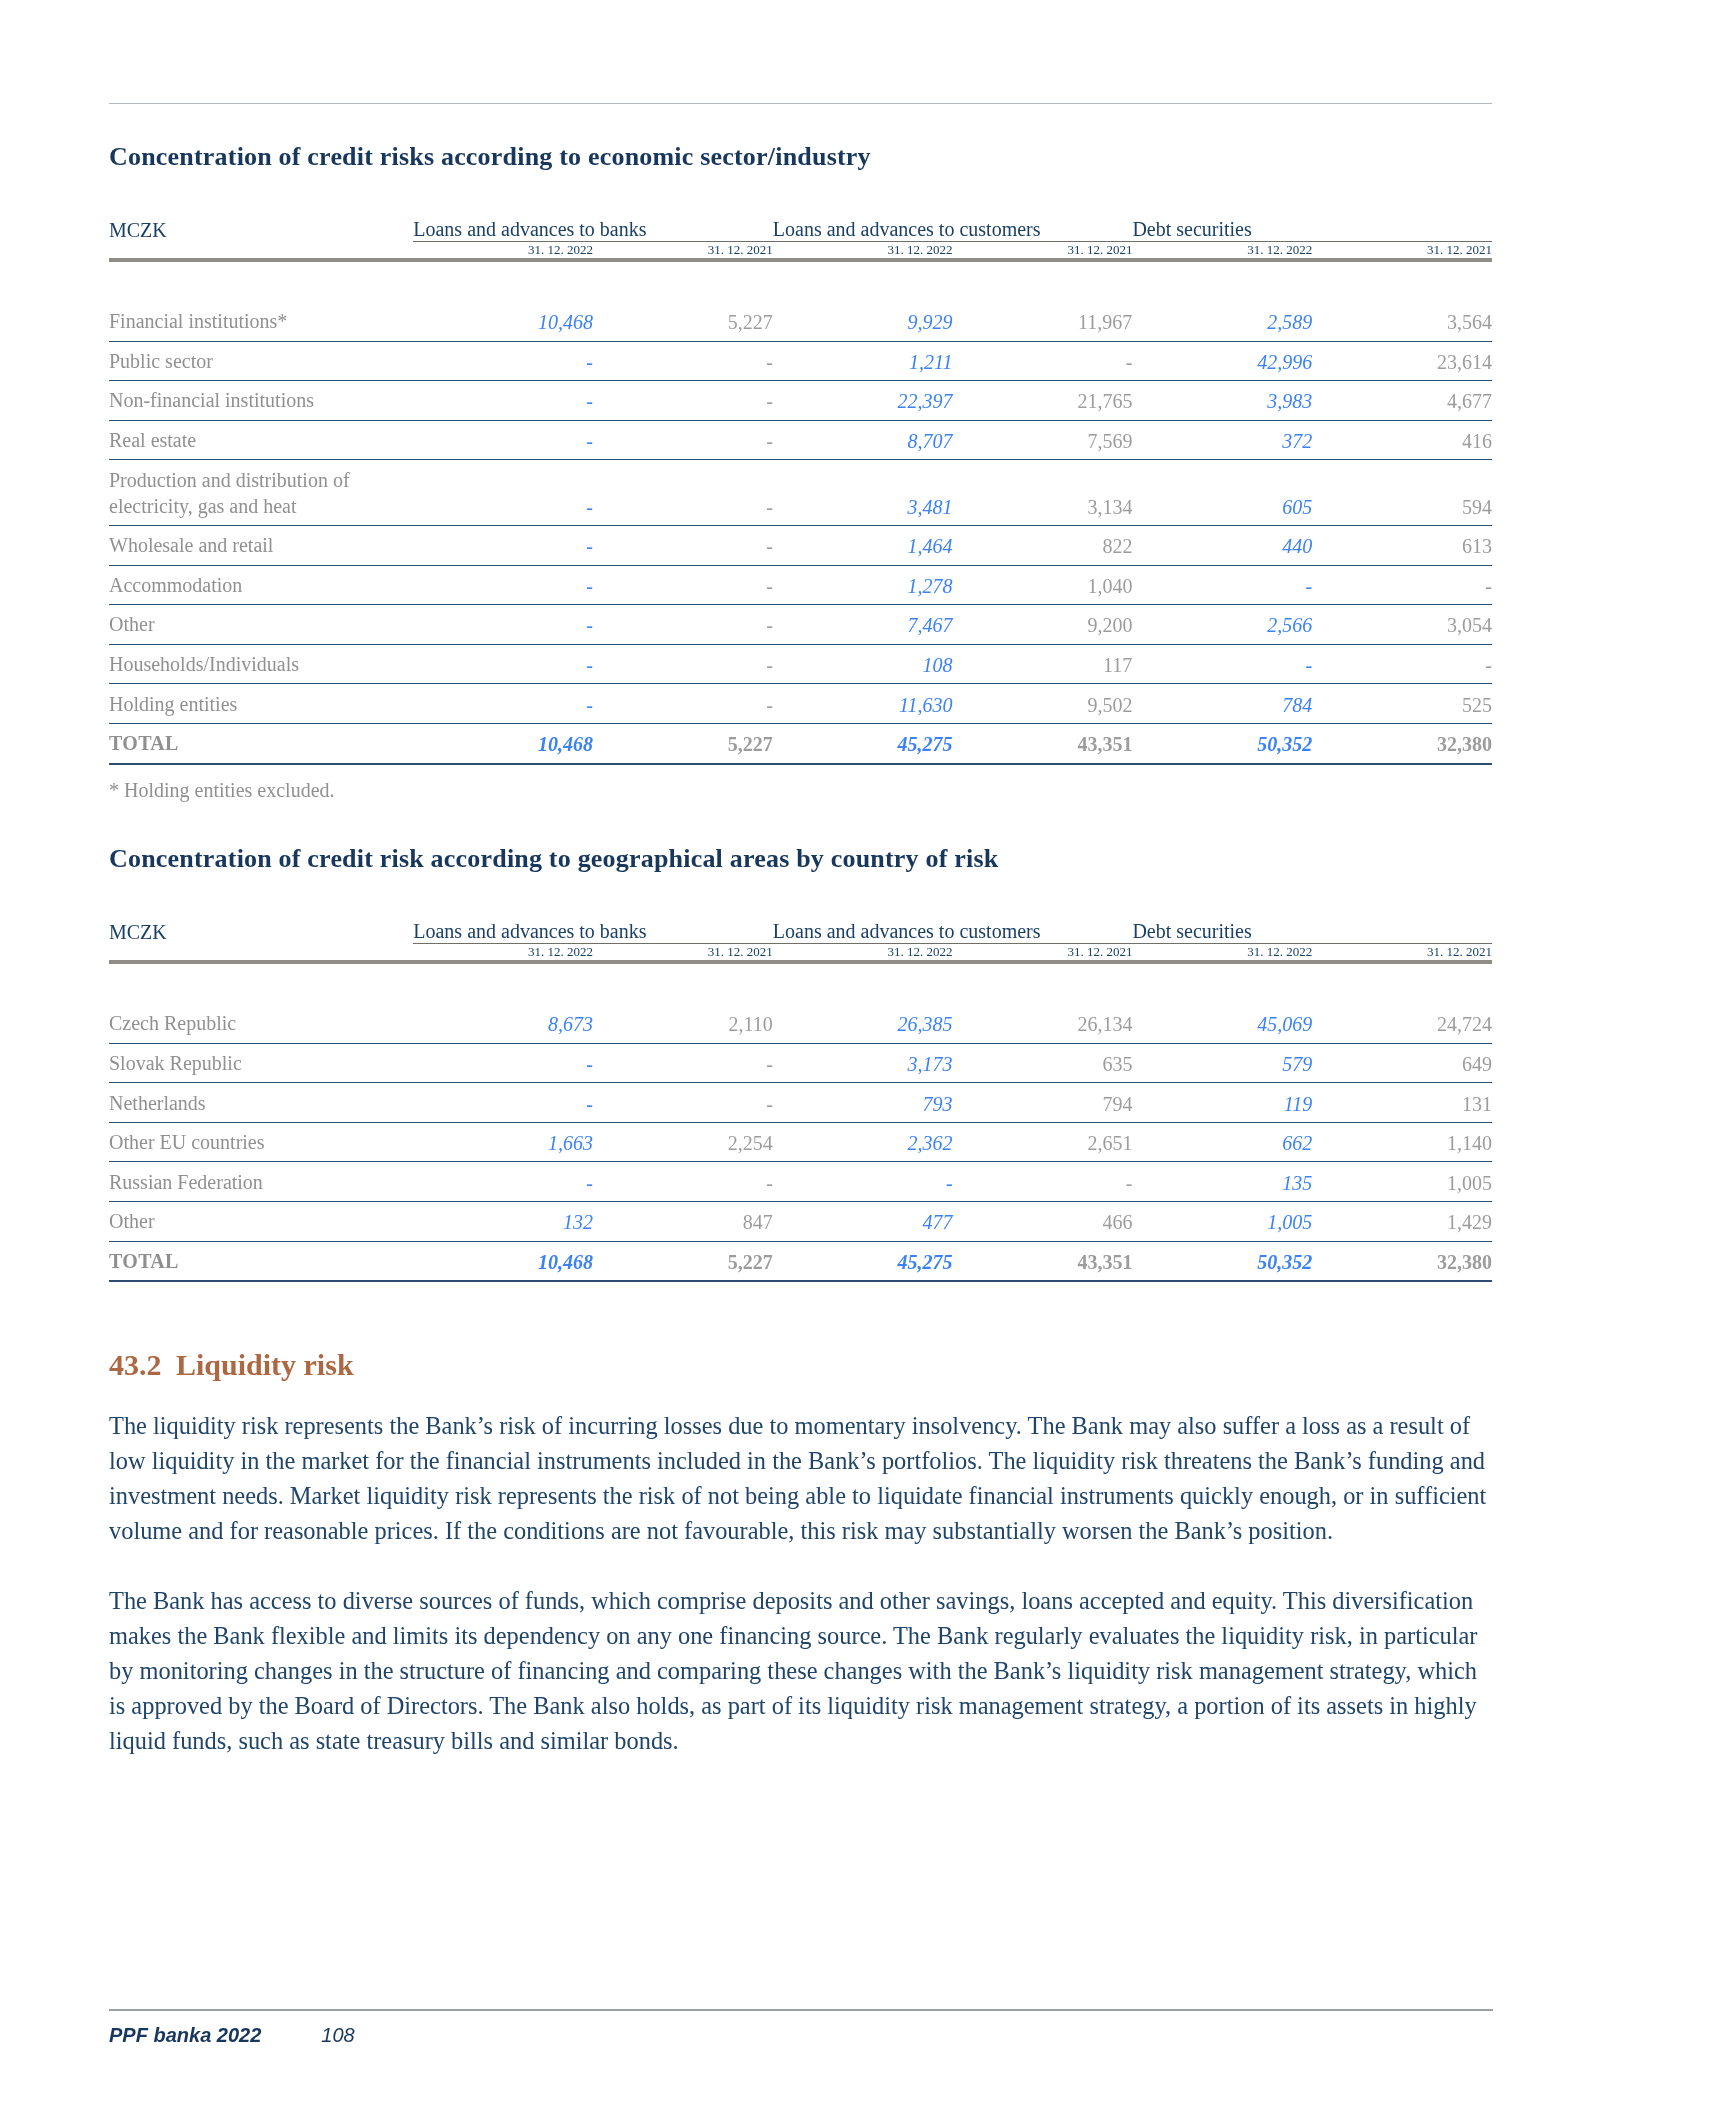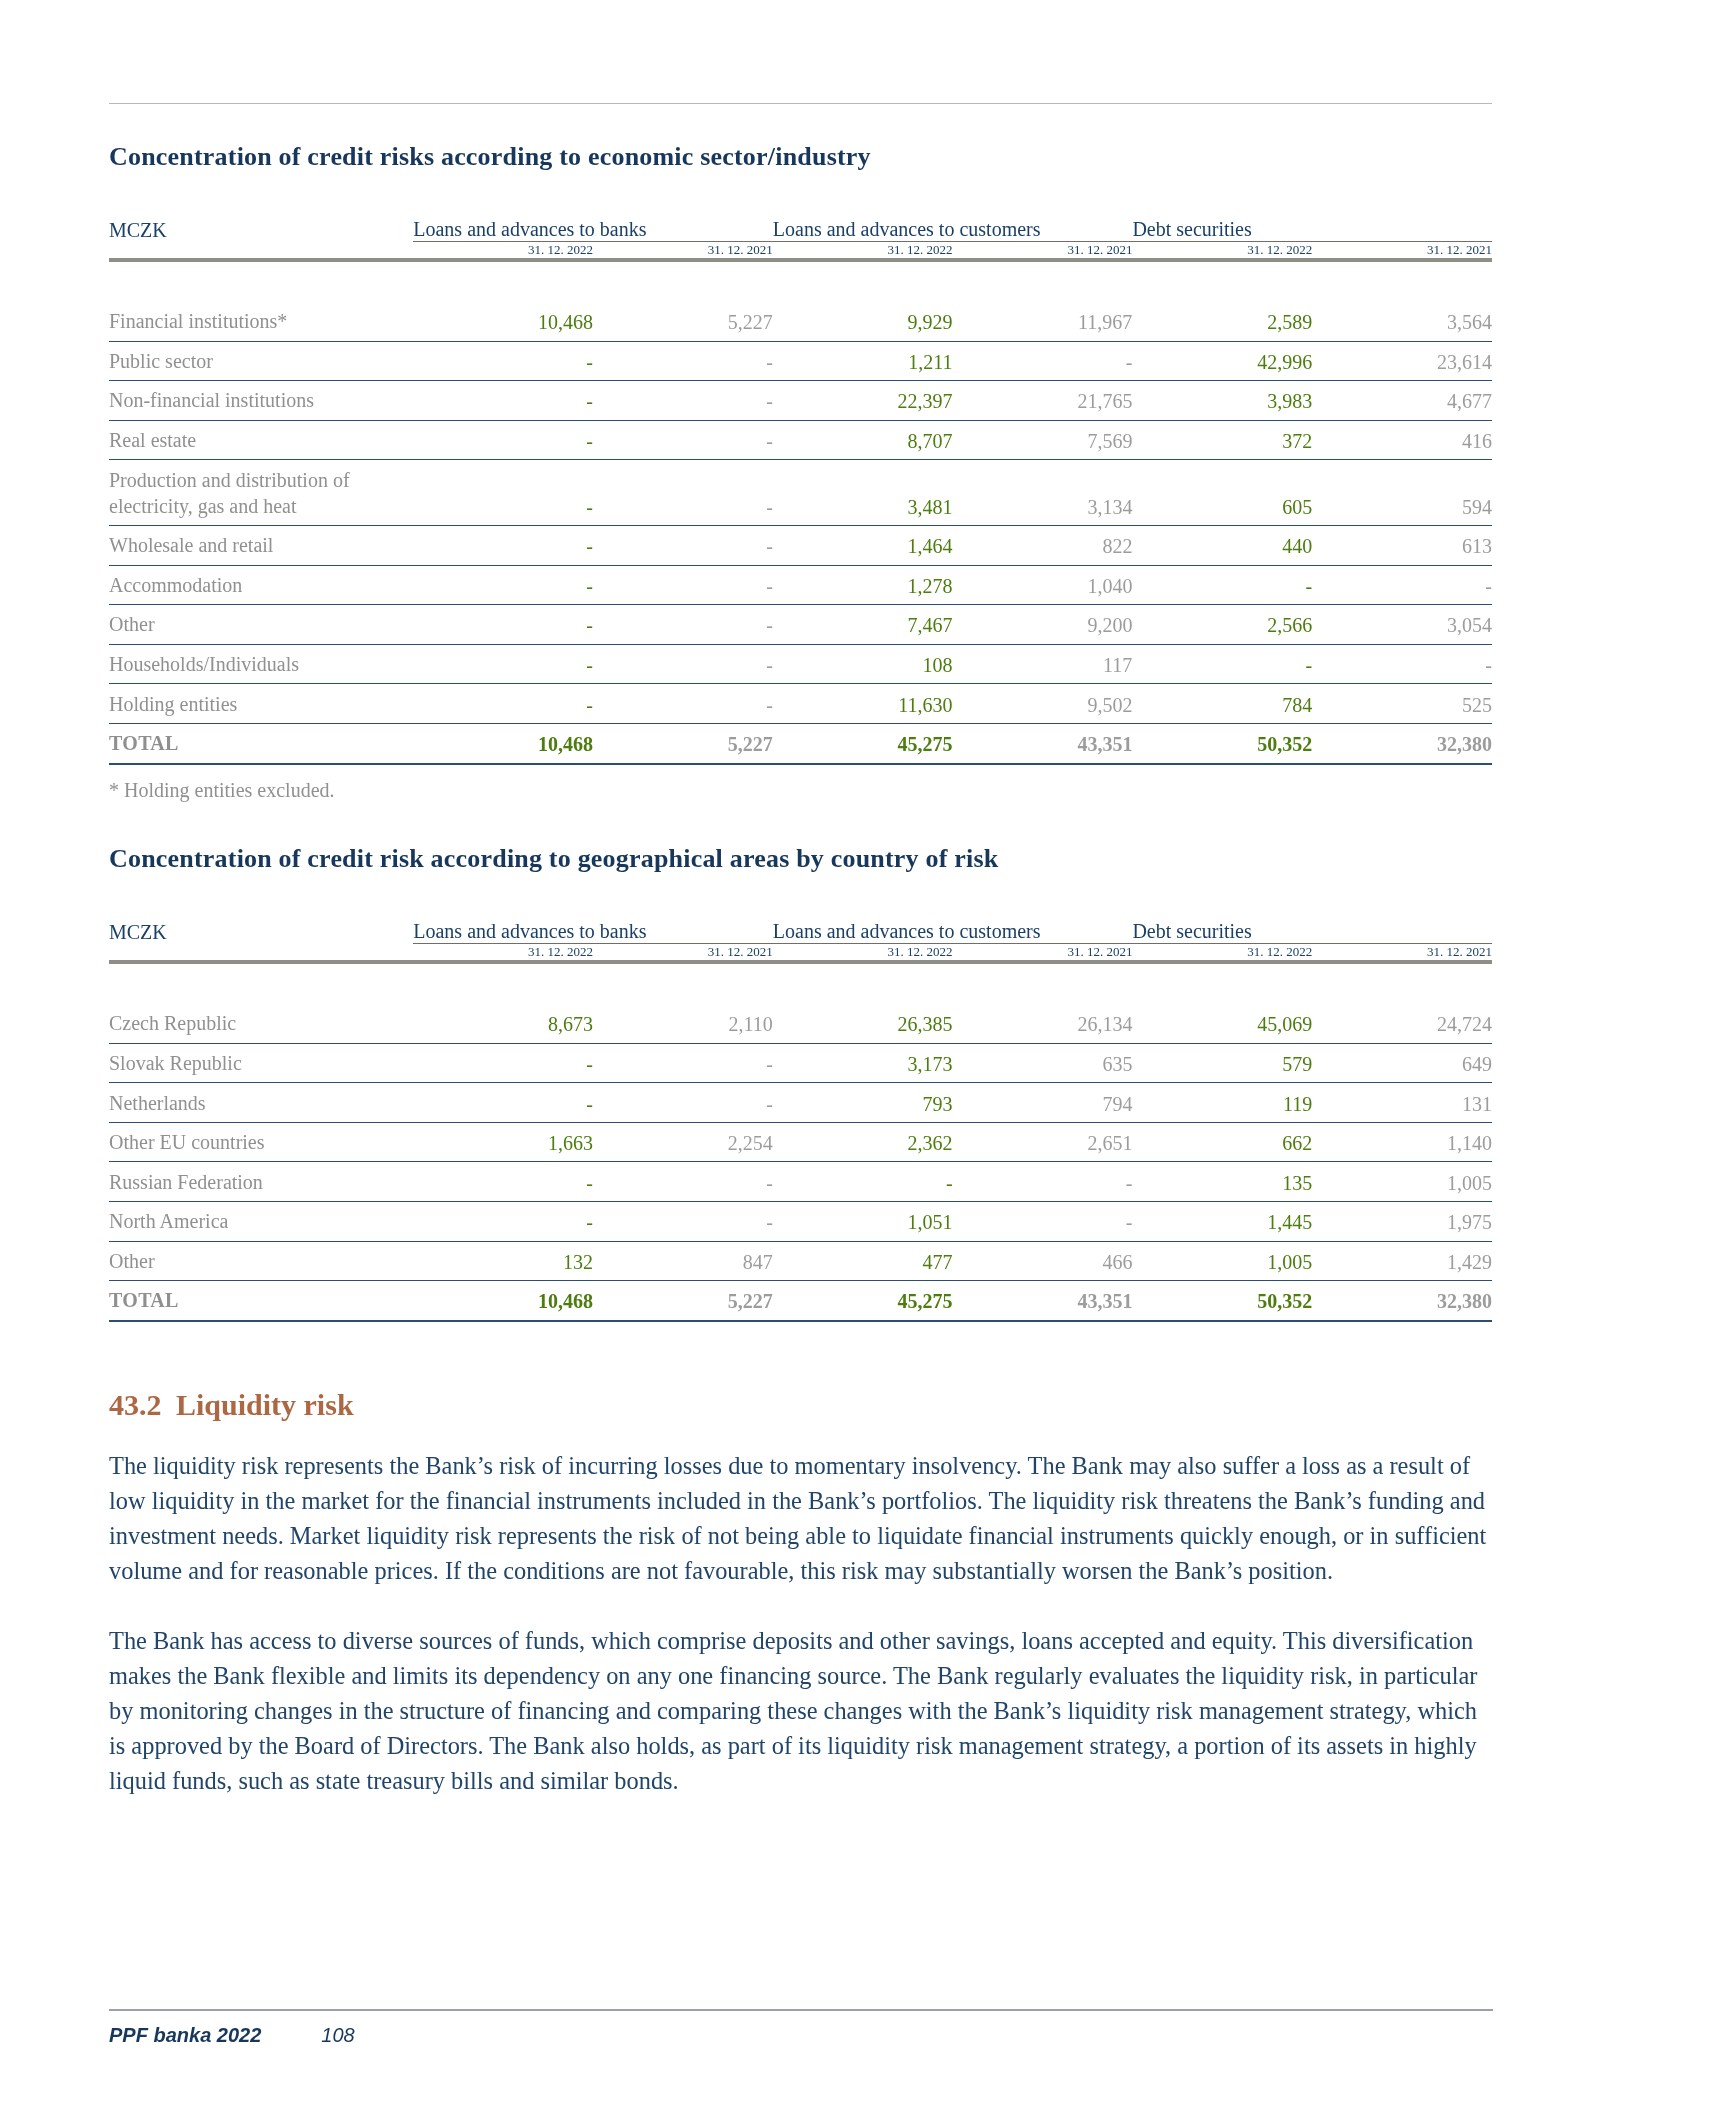--- a/index.html
+++ b/index.html
@@ -72,21 +72,21 @@
     padding: 6.3px 0 6.3px 0;
     border-bottom: 1.8px solid #2e4d72;
   }
   td.row-label {
     color: #909090;
     text-align: left;
     padding-right: 14.5px !important;
     line-height: 26px;
   }
   td.num { text-align: right; }
-  td.y2022 { color: #4d7c0f; }
+  td.y2022 { color: #3b82f6; font-style: italic; }
   td.y2021 { color: #9c9c9c; }
   tr.total td { font-weight: 700; border-bottom: 2.7px solid #2e4d72 !important; }
   tr.total td.row-label { color: #8f8f8f; letter-spacing: 0.3px; }
 
   p.footnote {
     margin: 14.5px 0 0 0;
     font-size: 20px;
     color: #909090;
   }
   .geo-section h2.table-title { margin-top: 40px; }
@@ -343,29 +343,20 @@
             <tr class="data-row">
               <td class="row-label">Russian Federation</td>
               <td class="num y2022">-</td>
               <td class="num y2021">-</td>
               <td class="num y2022">-</td>
               <td class="num y2021">-</td>
               <td class="num y2022">135</td>
               <td class="num y2021">1,005</td>
             </tr>
             <tr class="data-row">
-              <td class="row-label">North America</td>
-              <td class="num y2022">-</td>
-              <td class="num y2021">-</td>
-              <td class="num y2022">1,051</td>
-              <td class="num y2021">-</td>
-              <td class="num y2022">1,445</td>
-              <td class="num y2021">1,975</td>
-            </tr>
-            <tr class="data-row">
               <td class="row-label">Other</td>
               <td class="num y2022">132</td>
               <td class="num y2021">847</td>
               <td class="num y2022">477</td>
               <td class="num y2021">466</td>
               <td class="num y2022">1,005</td>
               <td class="num y2021">1,429</td>
             </tr>
             <tr class="data-row total">
               <td class="row-label">TOTAL</td>

